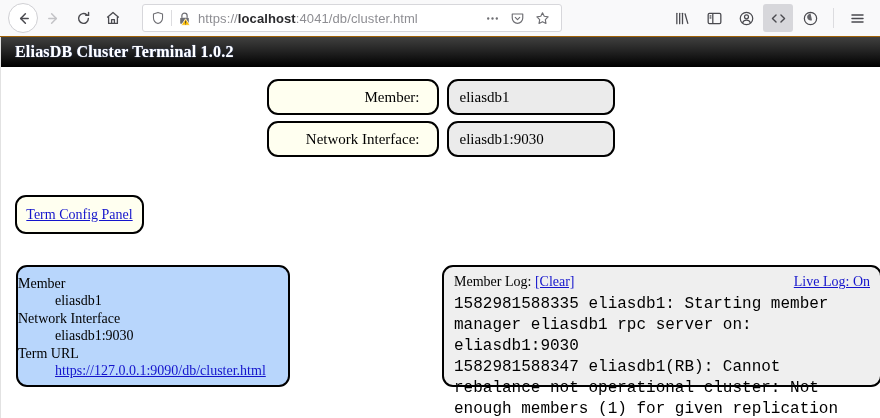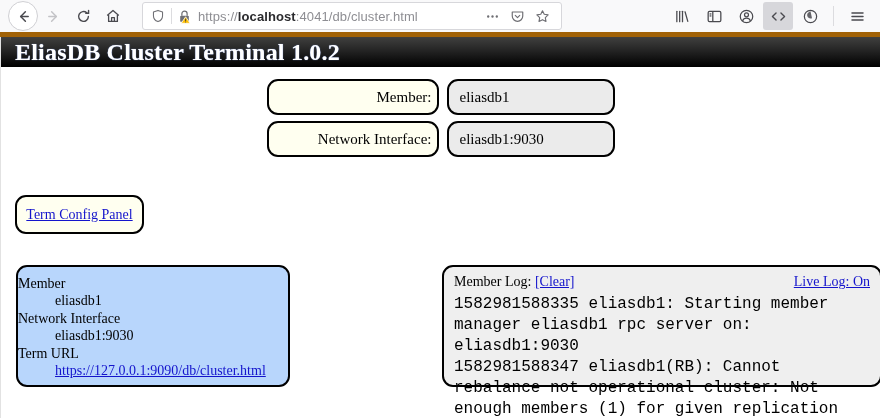--- a/index.html
+++ b/index.html
@@ -12,21 +12,21 @@
     overflow: hidden;
     background: #ffffff;
     font-family: "Liberation Sans", sans-serif;
     -webkit-font-smoothing: antialiased;
   }
 
   
   .browser-toolbar {
     height: 37px;
     background: #f9f9fa;
-    border-bottom: 5px solid #a16207;
+    border-bottom: 1px solid #a16207;
     display: flex;
     align-items: center;
     padding: 0 8px;
     box-sizing: border-box;
     position: relative;
   }
   .nav-btn {
     width: 30px;
     height: 30px;
     display: flex;
@@ -109,21 +109,21 @@
     height: 30px;
     margin: 0;
     background: linear-gradient(to bottom, #40403f 0%, #242424 45%, #000000 100%);
     display: flex;
     align-items: center;
     padding-left: 14px;
     box-sizing: border-box;
   }
   .title-bar .title {
     font-family: "Liberation Serif", "DejaVu Serif", serif;
-    font-size: 24px;
+    font-size: 16px;
     font-weight: bold;
     color: #ffffff;
     text-shadow: 0 0 1px rgba(140,170,255,0.9);
     letter-spacing: 0.2px;
   }
 
   
   .rbox {
     border: 2px solid #000000;
     border-radius: 11px;
@@ -141,21 +141,21 @@
     display: flex;
     gap: 8px;
   }
   .kv-label {
     width: 172px;
     height: 36px;
     background: #fffff0;
     display: flex;
     align-items: center;
     justify-content: flex-end;
-    padding-right: 5px;
+    padding-right: 17px;
     box-sizing: border-box;
     font-family: "Liberation Serif", "DejaVu Serif", serif;
     font-size: 15px;
     color: #000;
   }
   .kv-value {
     width: 168px;
     height: 36px;
     background: #ebebeb;
     display: flex;

